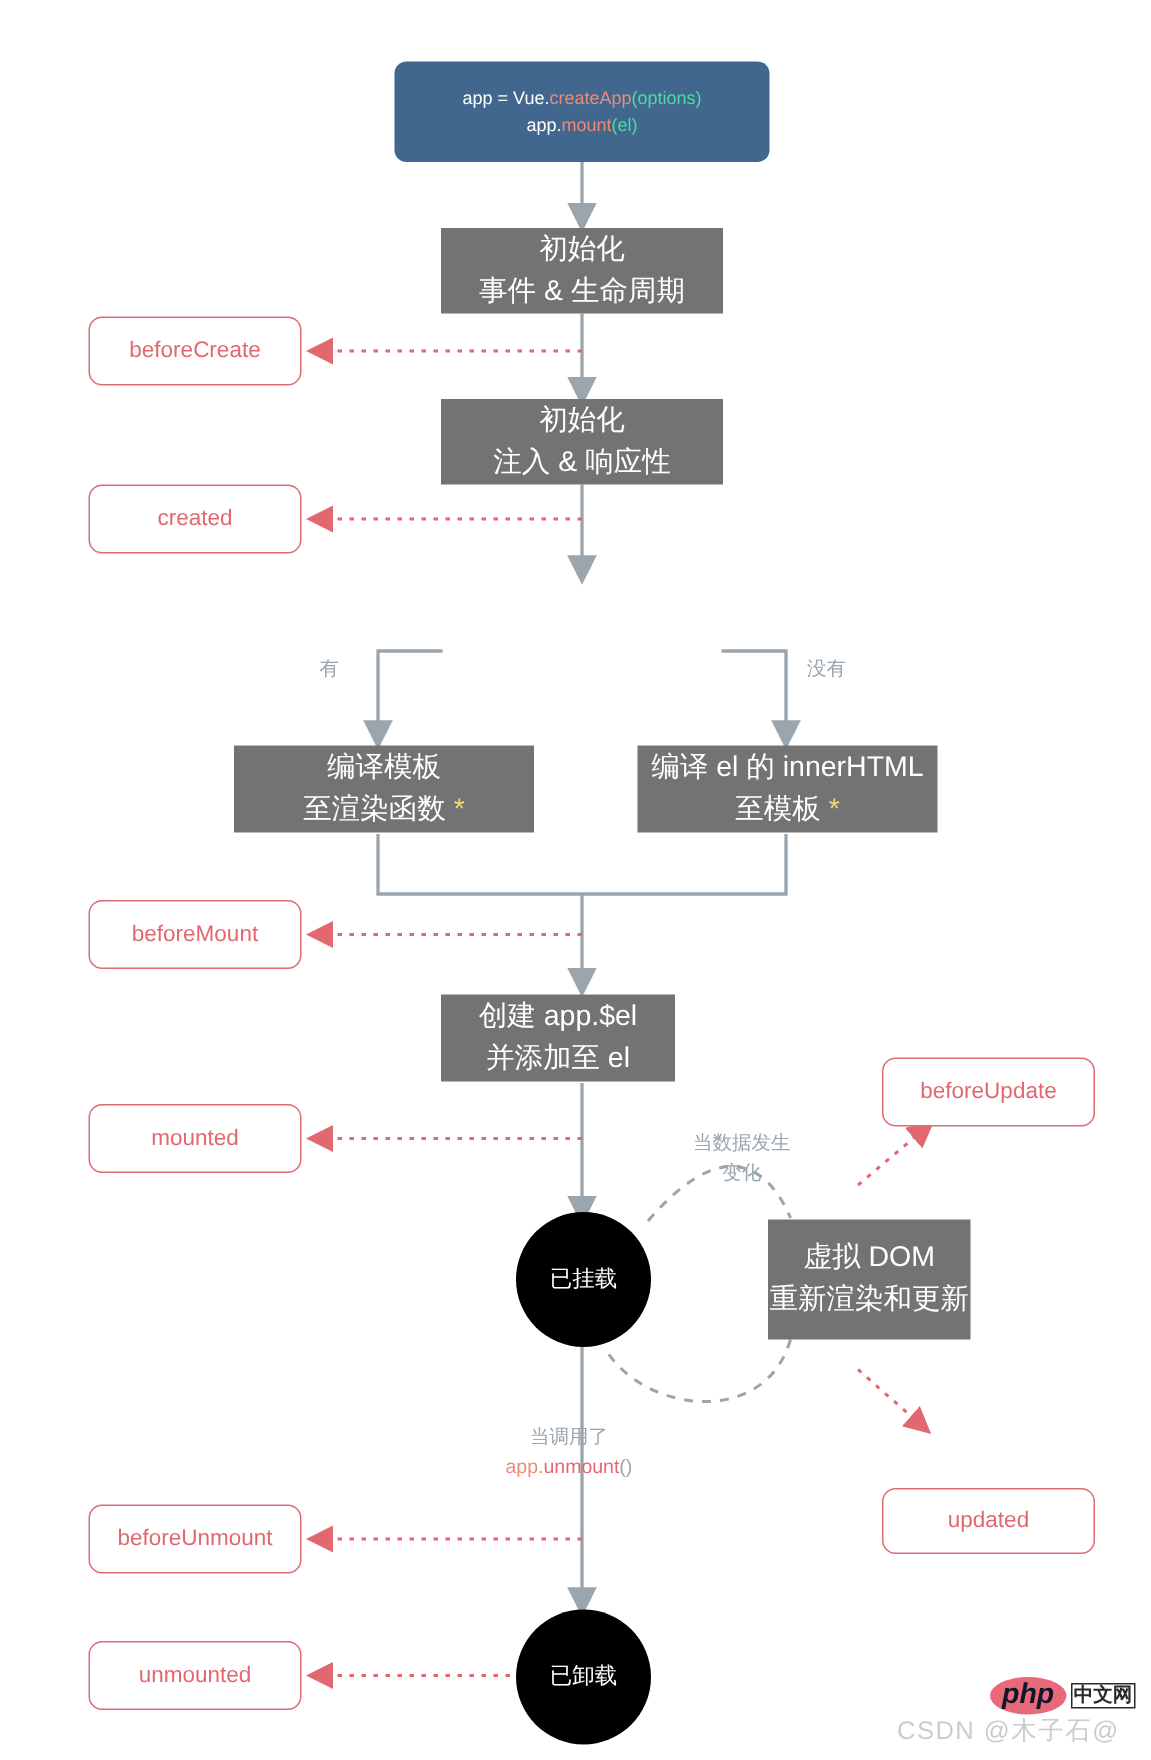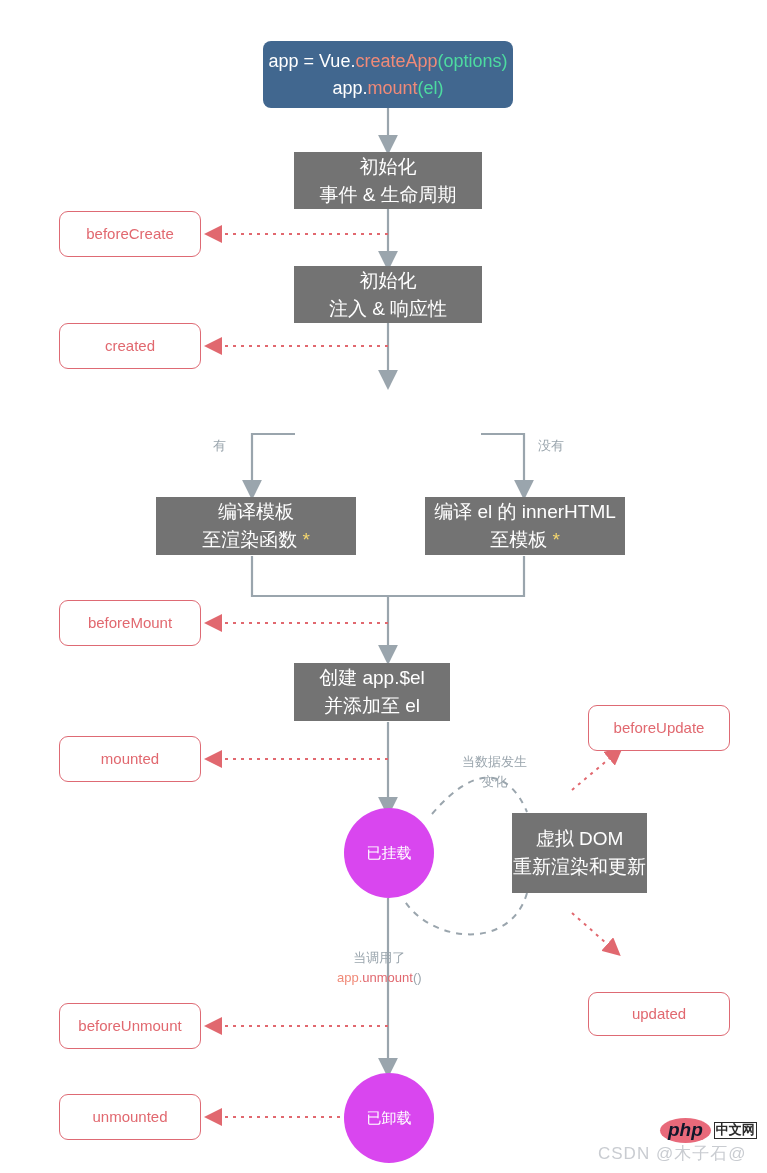--- a/index.html
+++ b/index.html
@@ -31,21 +31,21 @@
     align-items: center;
     justify-content: center;
     text-align: center;
     line-height: 1.45;
   }
   
   .box-blue {
     background: #41678f;
     color: #ffffff;
     border-radius: 8px;
-    font-size: 18px;
+    font-size: 12px;
     align-items: center;
   }
   .box-blue .tok-plain { color: #ffffff; }
   .box-blue .tok-fn { color: #f08a78; }
   .box-blue .tok-arg { color: #4ddba0; }
   
   .box-green {
     background: #737373;
     color: #ffffff;
     border-radius: 0;
@@ -78,21 +78,21 @@
   
   .box-hook {
     background: #ffffff;
     border: 1.6px solid #de6a74;
     border-radius: 9px;
     color: #e1686f;
     font-size: 15px;
   }
   
   .circle-state {
-    background: #d946ef;
+    background: #000000;
     border-radius: 50%;
     color: #ffffff;
     font-size: 15px;
     align-items: center;
   }
   
   .edge-label {
     position: absolute;
     color: #9aa5ad;
     font-size: 13px;

